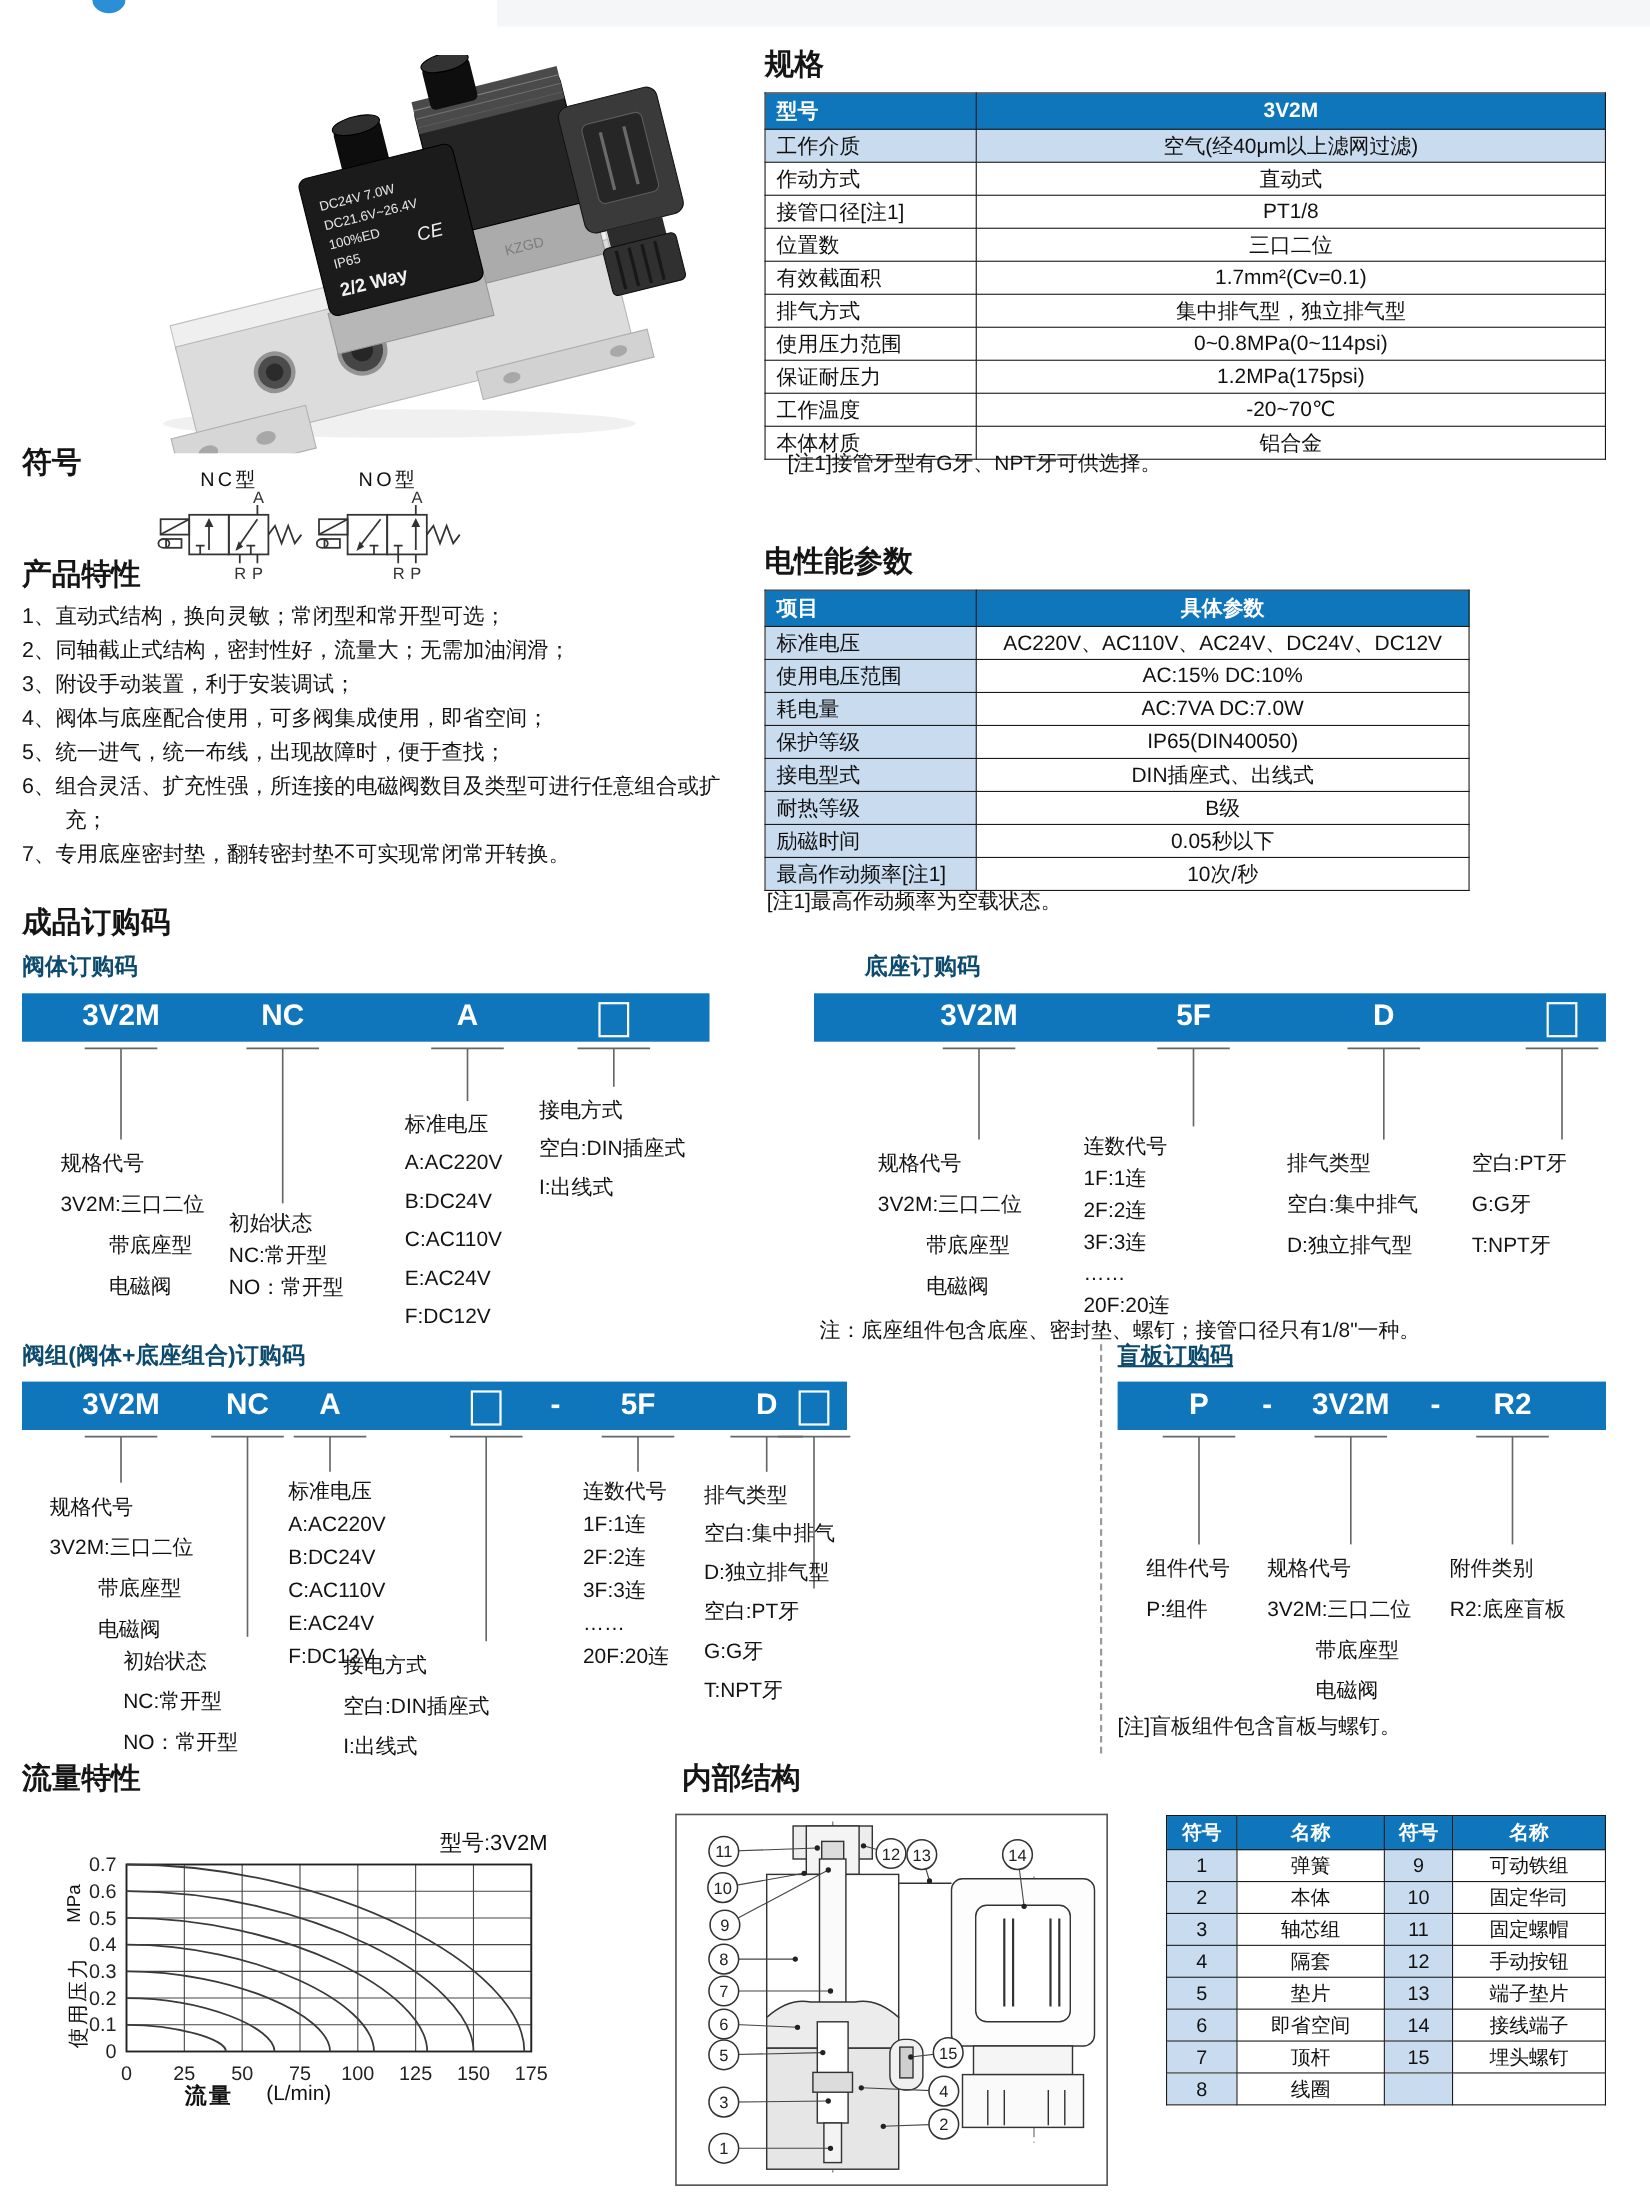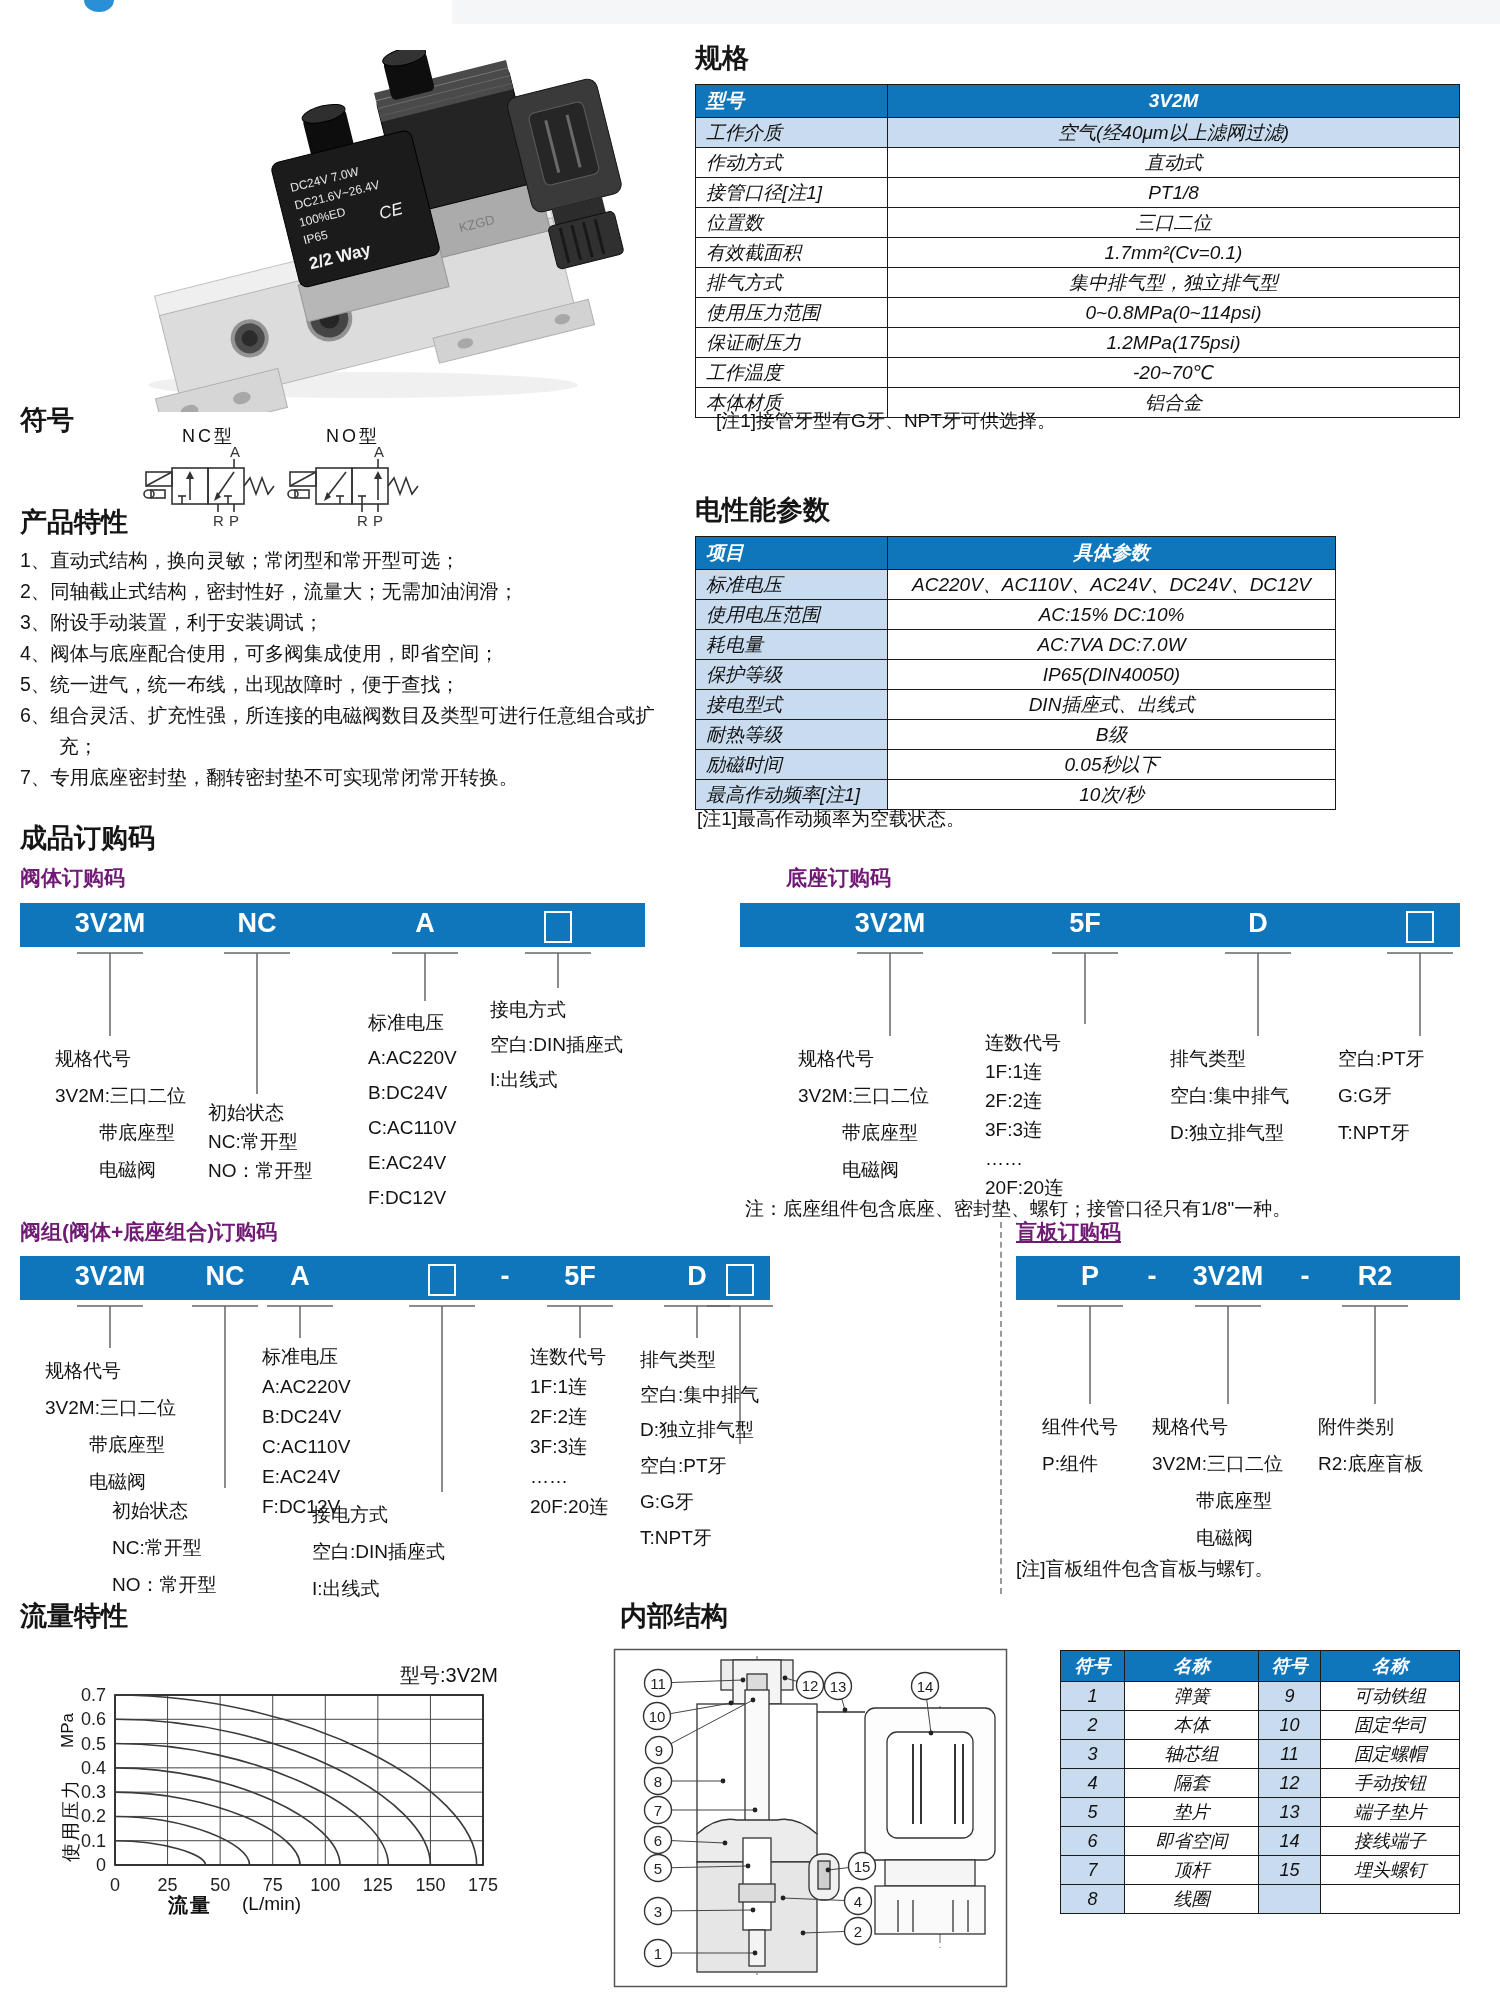--- a/index.html
+++ b/index.html
@@ -1,22 +1,22 @@
 <!DOCTYPE html>
 <html><head>
 <meta charset="utf-8">
 <style>
   html,body{margin:0;padding:0;background:#fff;}
   body{font-family:"Liberation Sans","DejaVu Sans",sans-serif;color:#111;}
   .page{position:relative;width:1500px;height:2002px;background:#fff;overflow:hidden;}
   .h1{position:absolute;font-size:27px;font-weight:bold;color:#151515;white-space:nowrap;}
-  .h2{position:absolute;font-size:21px;font-weight:600;color:#701a75;white-space:nowrap;}
+  .h2{position:absolute;font-size:21px;font-weight:600;color:#0c4a6e;white-space:nowrap;}
   .note{position:absolute;font-size:19px;color:#141414;white-space:nowrap;}
   
-  table.dtable{position:absolute;border-collapse:collapse;table-layout:fixed;font-size:19px;background:#fff;font-style:italic;}
+  table.dtable{position:absolute;border-collapse:collapse;table-layout:fixed;font-size:19px;background:#fff;}
   .dtable th{background:#0f76bc;color:#fff;font-weight:bold;height:32px;border:1px solid #1a1a1a;padding:0 4px;}
   .dtable td{border:1px solid #1a1a1a;height:29px;text-align:center;padding:0 6px;overflow:hidden;white-space:nowrap;}
   table.spec{width:765px;} table.elec{width:641px;}
   .spec td:first-child,.elec td:first-child{text-align:left;padding-left:10px;}
   .spec tbody tr:first-child td{background:#c9dbee;}
   .elec tbody td:first-child{background:#c9dbee;}
   table.parts{width:400px;font-size:18px;}
   .parts th{height:30px;}
   .parts td{height:28px;}
   .parts tbody td:nth-child(1),.parts tbody td:nth-child(3){background:#c9dbee;}

